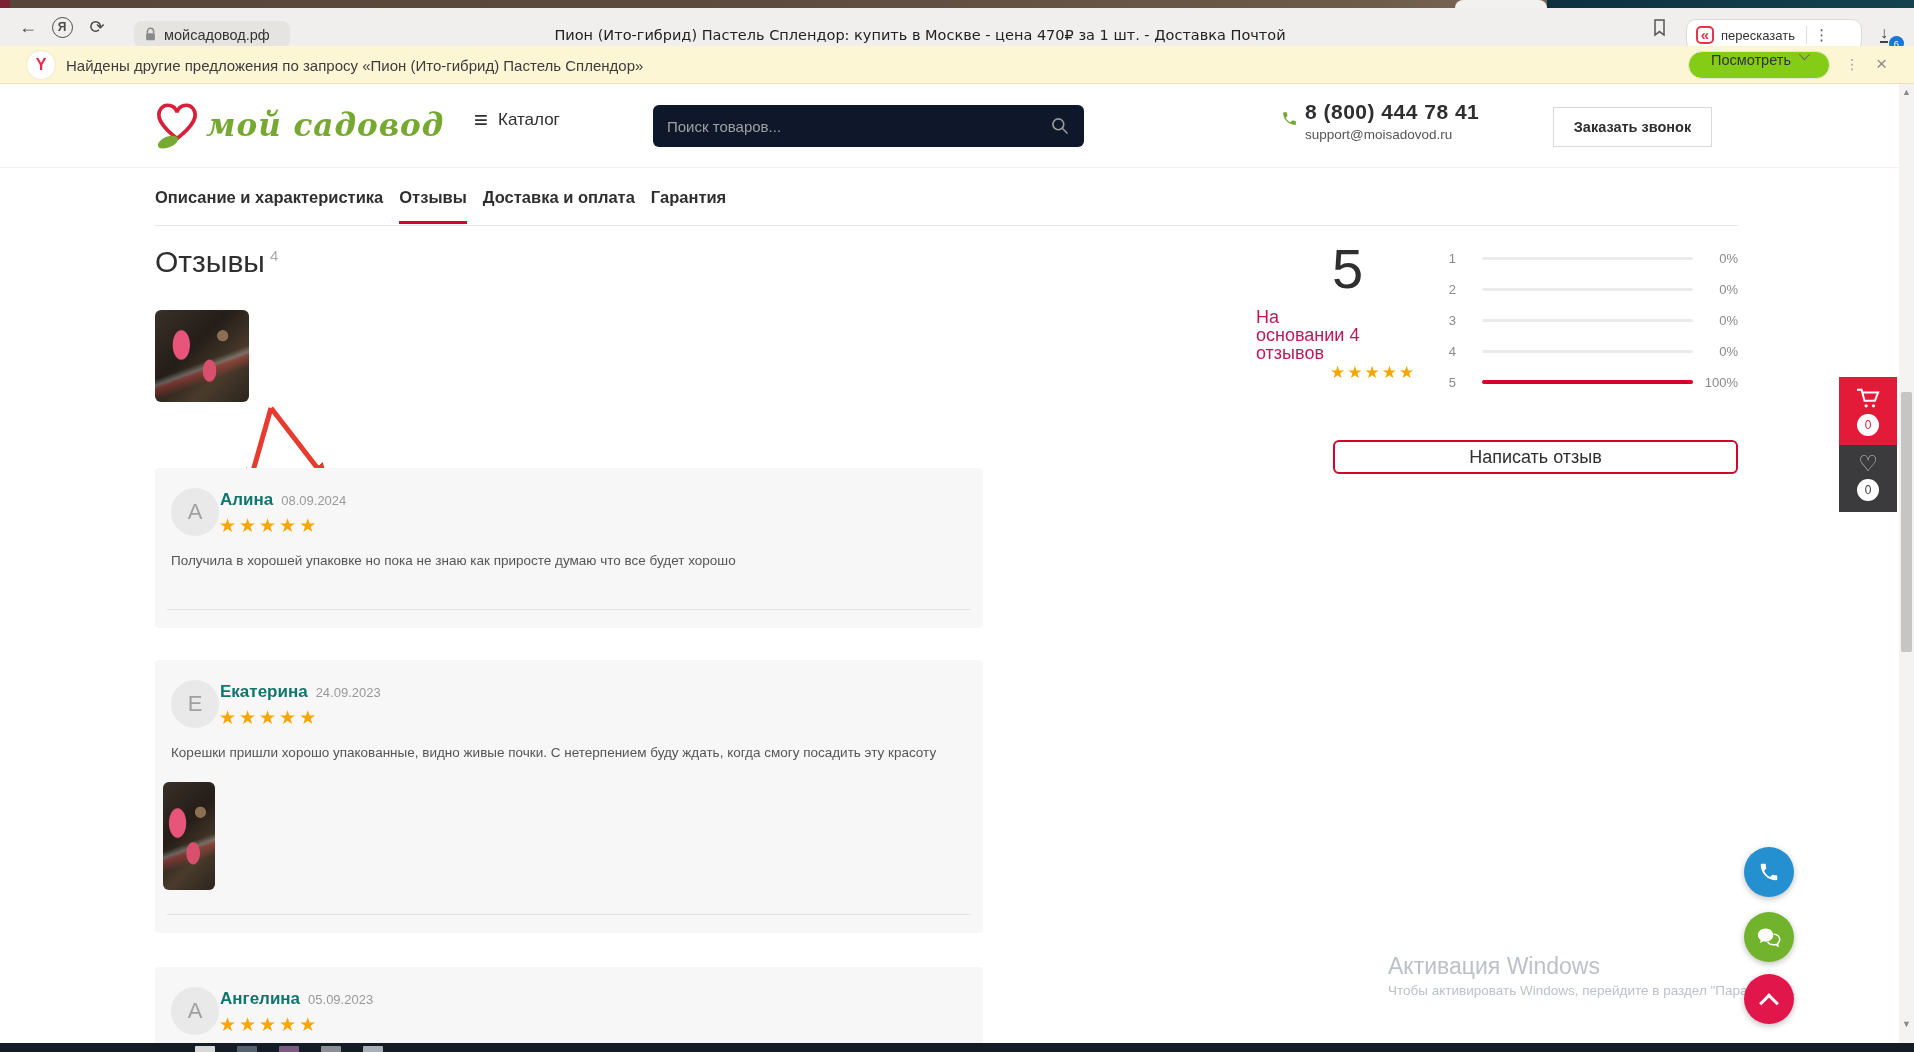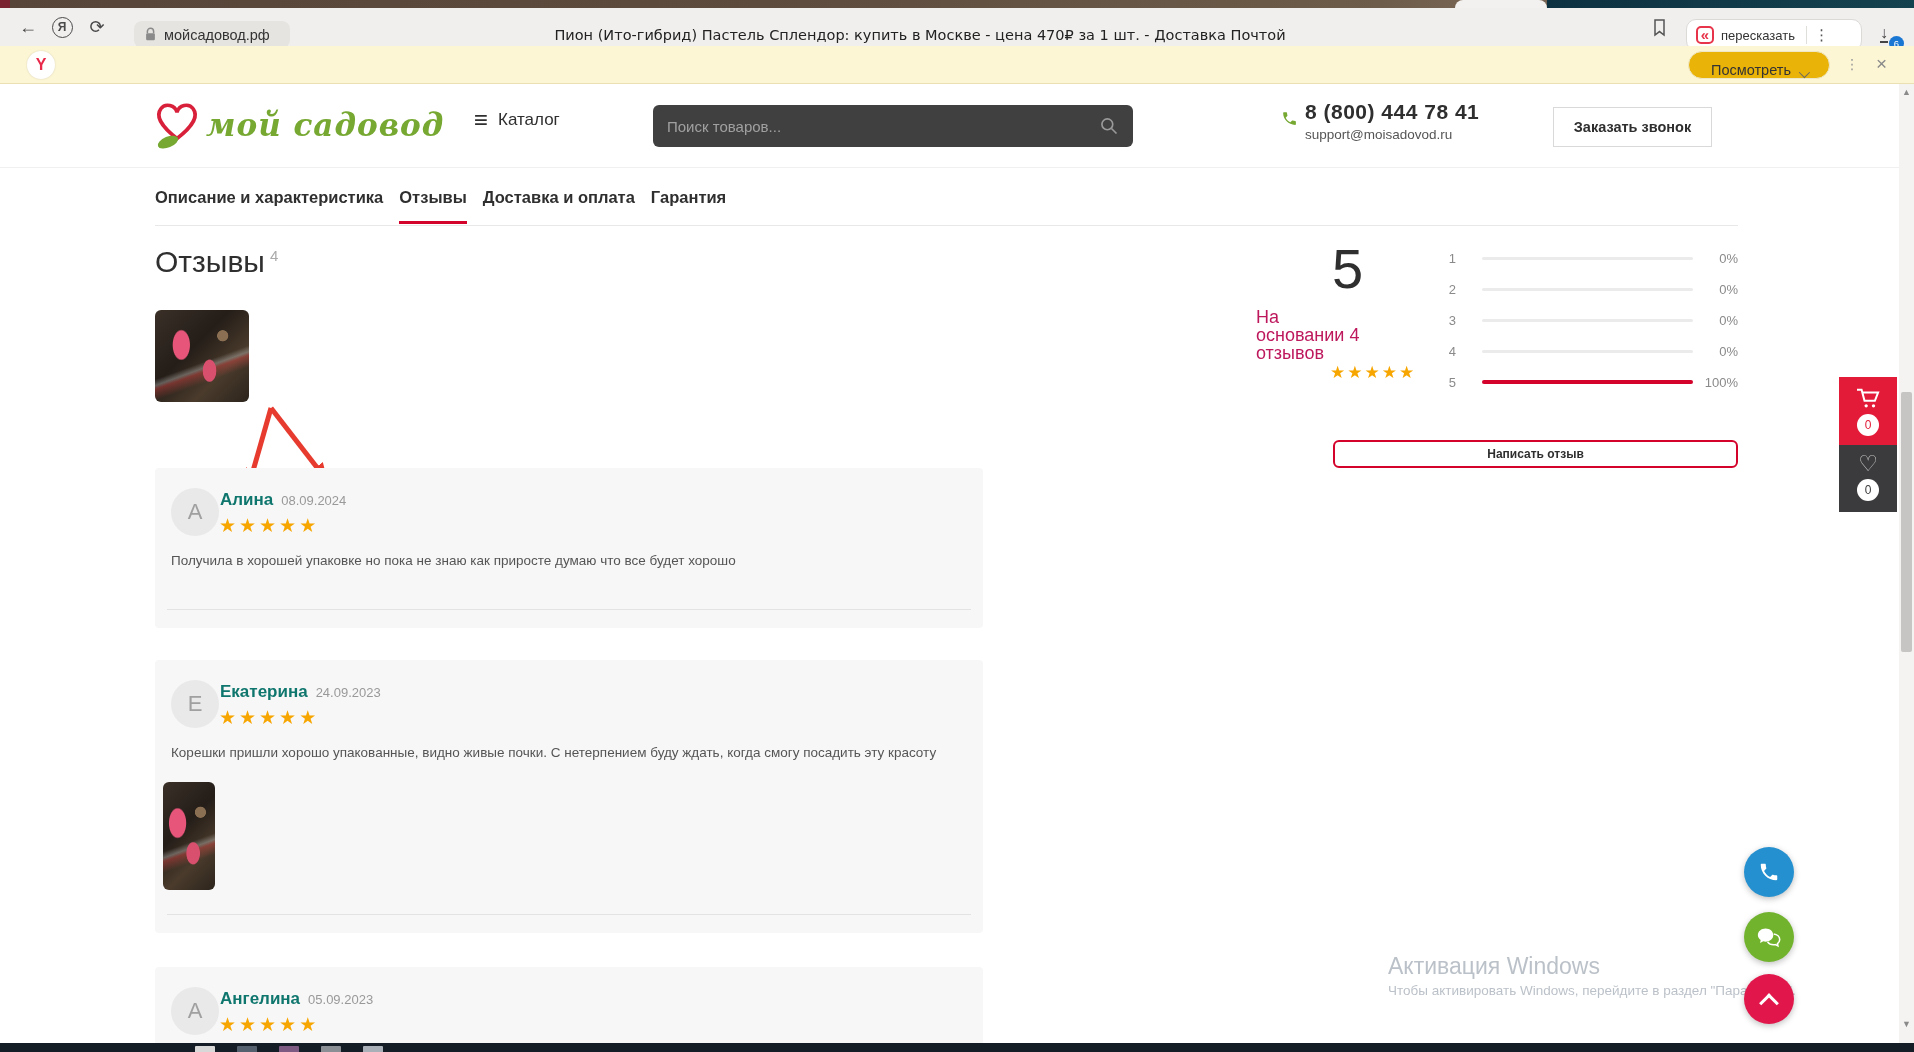--- a/index.html
+++ b/index.html
@@ -24,32 +24,32 @@
   .retell-label { font-size:13px; color:#333; }
   .retell-div { width:1px; height:18px; background:#e0deda; margin-left:4px; }
   .dots { color:#555; font-size:15px; }
   .dl-wrap { left:1874px; top:11px; width:30px; height:32px; }
   .dl-arrow { font-size:16px; color:#444; border-bottom:2px solid #444; line-height:17px; position:absolute; left:6px; top:5px; }
   .dl-badge { position:absolute; right:0; bottom:0; width:15px; height:15px; border-radius:50%; background:#1976d2; color:#fff; font-size:9.5px; display:flex; align-items:center; justify-content:center; }
 
   .notif-bar { left:0; top:46px; width:1914px; height:38px; background:#fcf6d5; border-bottom:1px solid #e9e1b4; }
   .ya-logo { position:absolute; left:27px; top:5px; width:28px; height:28px; background:#fff; border-radius:50%; display:flex; align-items:center; justify-content:center; color:#e8294a; font-weight:bold; font-size:16px; box-shadow:0 0 2px rgba(0,0,0,.15); }
   .notif-text { position:absolute; left:66px; top:0; height:38px; display:flex; align-items:center; font-size:15px; color:#3c3c3c; }
-  .view-btn { position:absolute; left:1688px; top:5px; width:142px; height:28px; background:#eab308; border:1px solid #eee8c8; border-radius:14px; display:flex; align-items:flex-end; justify-content:center; gap:8px; font-size:14.5px; color:#333; }
+  .view-btn { position:absolute; left:1688px; top:5px; width:142px; height:28px; background:#84cc16; border:1px solid #eee8c8; border-radius:14px; display:flex; align-items:flex-start; justify-content:center; gap:8px; font-size:14.5px; color:#333; }
   .chev-down { width:8px; height:8px; border-right:1.6px solid #666; border-bottom:1.6px solid #666; transform:rotate(45deg) translateY(-2px); }
   .notif-dots { position:absolute; left:1845px; top:10px; color:#999; font-size:14px; }
   .notif-x { position:absolute; left:1876px; top:7px; color:#8a8a8a; font-size:19px; }
 
   
   .site-header { left:0; top:84px; width:1914px; height:84px; background:#fff; border-bottom:1px solid #f0f0f0; }
   .logo { position:absolute; left:150px; top:12px; display:flex; align-items:center; gap:2px; }
   .logo-text { font-family:"DejaVu Serif", serif; font-style:italic; font-weight:bold; font-size:31px; color:var(--logo-green); letter-spacing:1px; }
   .catalog { position:absolute; left:474px; top:26px; display:flex; align-items:center; gap:10px; font-size:17px; color:#2f2f2f; }
   .burger { font-size:24px; color:#2f2f2f; line-height:20px; }
-  .search-box { position:absolute; left:653px; top:21px; width:480px; height:42px; background:#404040; border-radius:6px; display:flex; align-items:center; padding:0 14px; }
+  .search-box { position:absolute; left:653px; top:21px; width:431px; height:42px; background:#0f172a; border-radius:6px; display:flex; align-items:center; padding:0 14px; }
   .search-ph { flex:1; font-size:15px; color:#a0a0a0; }
   .phone-ic { position:absolute; left:1281px; top:26px; }
   .phone-block { position:absolute; left:1305px; top:16px; }
   .phone-num { font-size:21px; font-weight:bold; color:#2f2f2f; letter-spacing:.5px; }
   .phone-mail { font-size:13.5px; color:#555; margin-top:3px; }
   .callback-btn { position:absolute; left:1553px; top:23px; width:159px; height:40px; background:#fff; border:1px solid #d9d9d9; border-radius:0; display:flex; align-items:center; justify-content:center; font-size:14.5px; font-weight:bold; color:#2f2f2f; }
 
   
   .tabs { left:155px; top:188px; display:flex; gap:16px; }
   .tab { font-size:16.5px; font-weight:bold; color:#2f2f2f; padding-bottom:17px; position:relative; }
@@ -84,21 +84,21 @@
   
   .sum-avg { left:1332px; top:236px; font-size:56px; font-weight:500; color:#2f2f2f; }
   .sum-based { left:1256px; top:308px; font-size:18px; color:#be185d; line-height:18px; width:115px; }
   .sum-stars { left:1330px; top:362px; font-size:17px; color:var(--star); letter-spacing:2px; }
   .dist { left:1442px; top:243px; width:296px; }
   .dist-row { display:flex; align-items:center; height:31px; }
   .dist-label { width:14px; text-align:right; font-size:13px; color:#8a8a8a; }
   .dist-track { margin-left:26px; width:211px; height:3px; background:#ebebeb; border-radius:2px; position:relative; }
   .dist-fill { position:absolute; left:0; top:-1px; height:4px; background:var(--accent); border-radius:2px; width:0; }
   .dist-pct { flex:1; text-align:right; font-size:13px; color:#8a8a8a; }
-  .write-btn { left:1333px; top:440px; width:405px; height:28px; background:#fff; border:2px solid var(--accent); border-radius:6px; display:flex; align-items:center; justify-content:center; font-size:12px; font-weight:bold; color:#2f2f2f; }
+  .write-btn { left:1333px; top:440px; width:405px; height:34px; background:#fff; border:2px solid var(--accent); border-radius:6px; display:flex; align-items:center; justify-content:center; font-size:18px; font-weight:normal; color:#2f2f2f; }
 
   
   .cart-sq { left:1839px; top:377px; width:58px; height:68px; background:var(--cart-red); display:flex; flex-direction:column; align-items:center; padding-top:10px; gap:5px; }
   .fav-sq { left:1839px; top:445px; width:58px; height:67px; background:var(--fav-dark); display:flex; flex-direction:column; align-items:center; padding-top:8px; gap:4px; }
   .badge { width:22px; height:22px; border-radius:50%; background:#fff; display:flex; align-items:center; justify-content:center; font-size:12px; }
   .cart-sq .badge { color:var(--cart-red); }
   .fav-sq .badge { color:#3b3b3d; }
   .heart-glyph { font-size:22px; color:#c7c7c7; line-height:22px; }
   .fab { width:50px; height:50px; border-radius:50%; position:absolute; left:1744px; display:flex; align-items:center; justify-content:center; box-shadow:0 2px 6px rgba(0,0,0,.25); }
   .fab-blue { top:847px; background:var(--c-blue); }
@@ -149,20 +149,21 @@
     <span class="dots">⋮</span>
   </div>
   <div class="abs dl-wrap">
     <span class="dl-arrow">↓</span>
     <span class="dl-badge">6</span>
   </div>
 </div>
 
 <div class="abs notif-bar">
   <div class="ya-logo">Y</div>
+  <div class="notif-text">Найдены другие предложения по запросу «Пион (Ито-гибрид) Пастель Сплендор»</div>
   <div class="view-btn">
     <span>Посмотреть</span>
     <span class="chev-down"></span>
   </div>
   <div class="notif-dots">⋮</div>
   <div class="notif-x">×</div>
 </div>
 
 <div class="abs site-header">
   <div class="logo">

